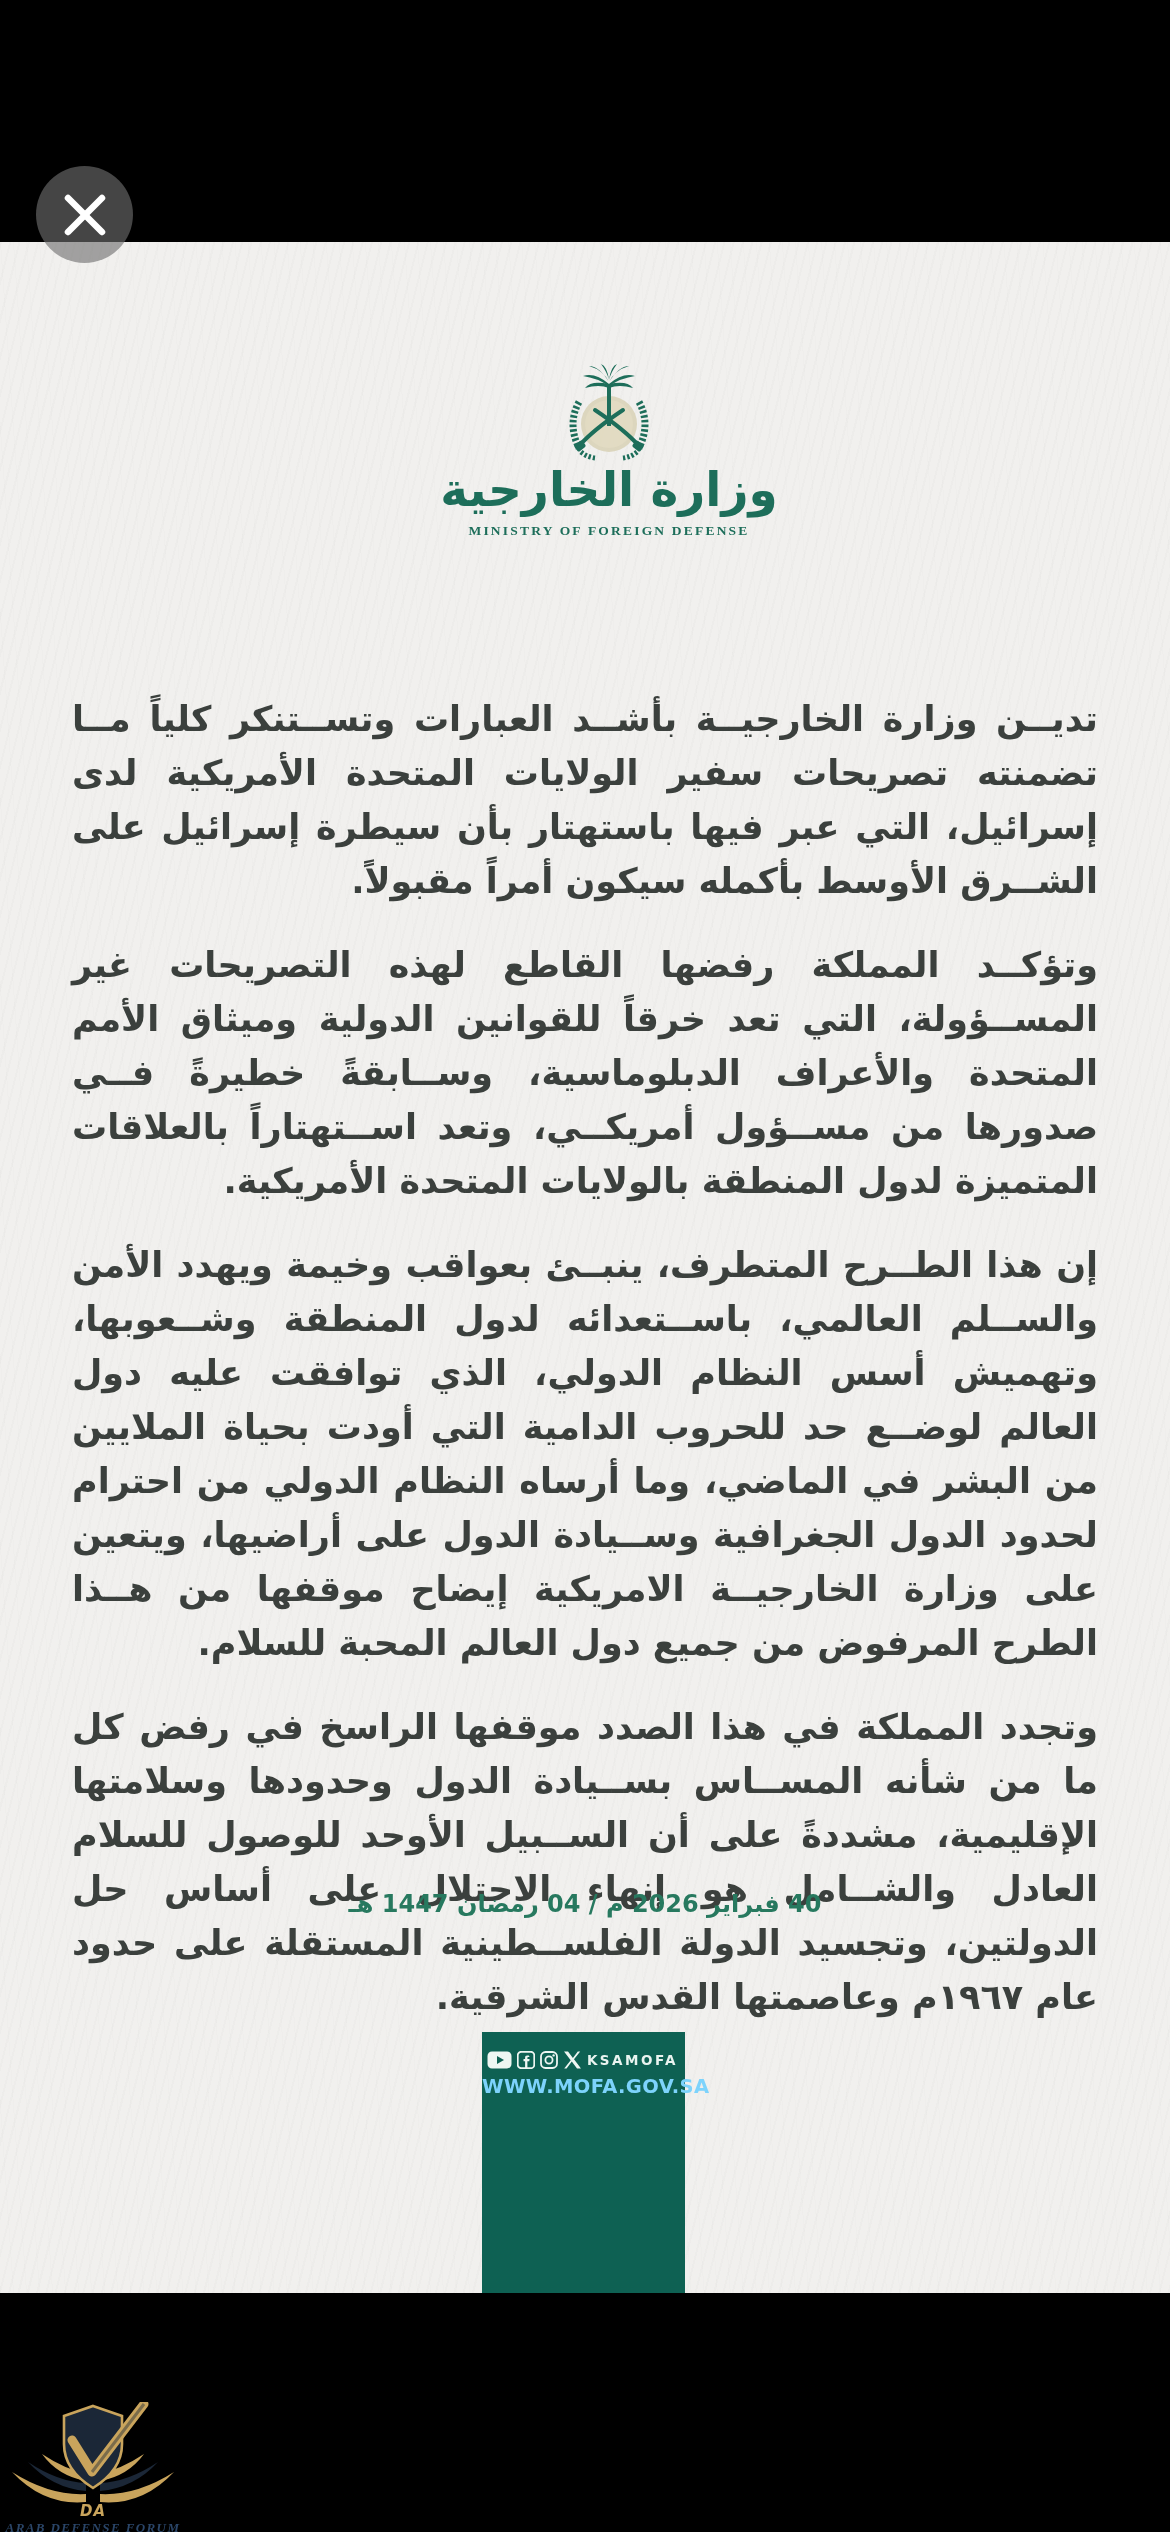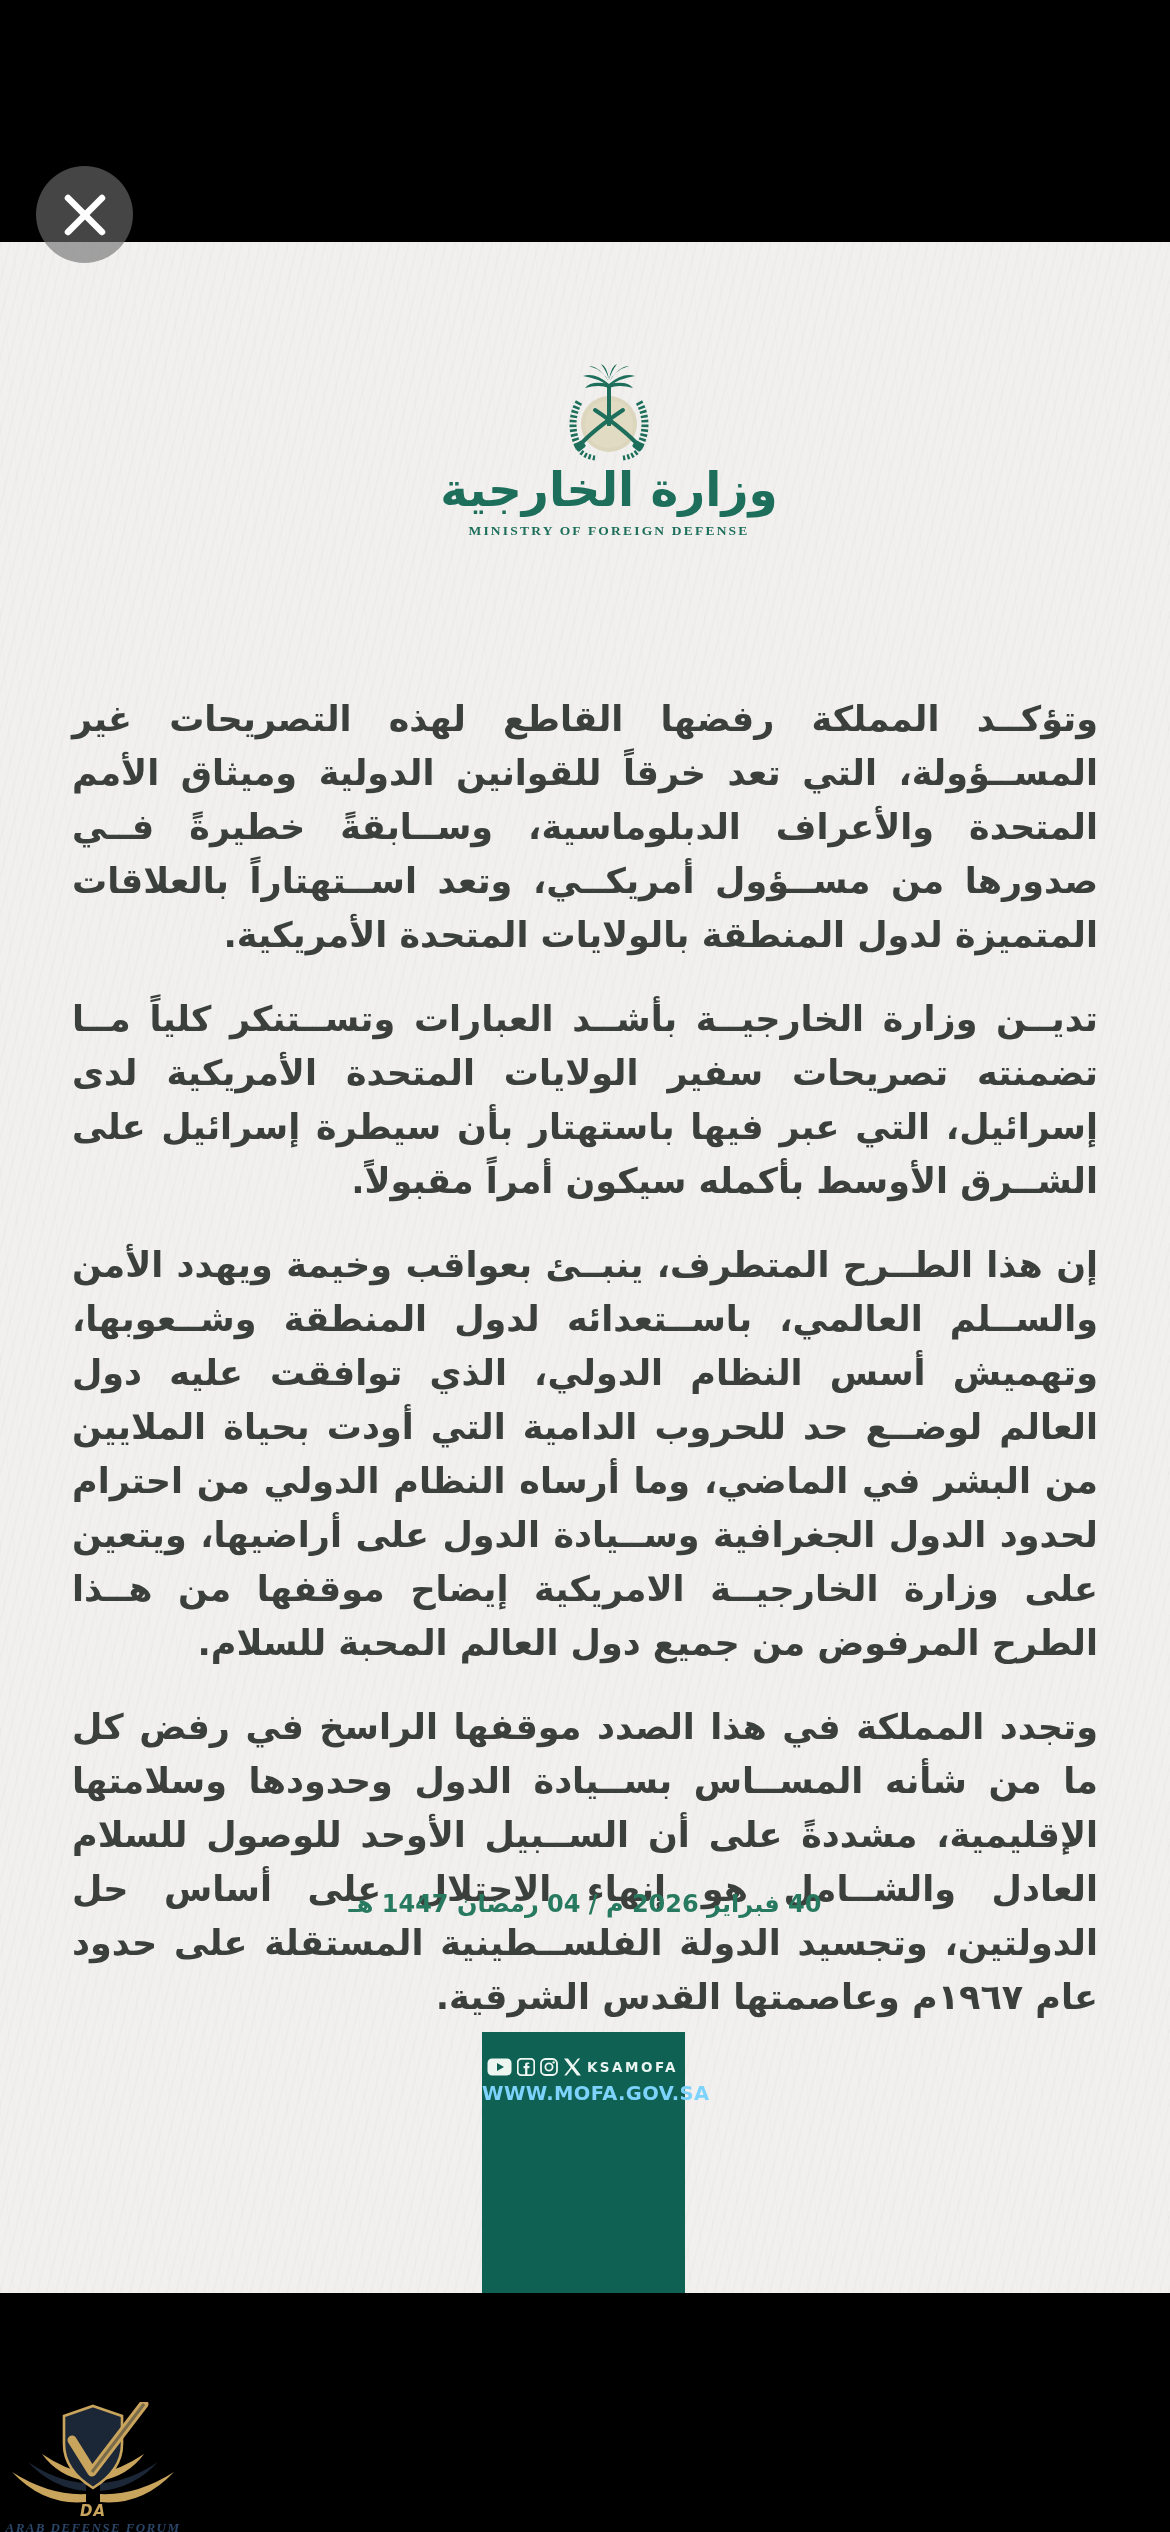--- a/index.html
+++ b/index.html
@@ -54,21 +54,21 @@
   .signature {
     position:absolute; top:1644px; left:0; width:100%;
     text-align:center; direction:rtl; color:#27795f; font-weight:bold;
   }
   .signature .sig-line1 { font-size:25px; line-height:34px; }
   .signature .sig-line2 { font-size:24px; line-height:36px; }
 
   
   .green-box {
     position:absolute; left:482px; top:1790px; bottom:0; width:203px;
-    background:#0e6153; text-align:center; padding-top:24px;
+    background:#0e6153; text-align:center; padding-top:17px;
   }
   .social-row {
     display:flex; align-items:center; justify-content:center; gap:5px;
     height:22px;
   }
   .social-row .handle {
     color:#e9f4f0; font-size:13.5px; font-weight:bold; letter-spacing:2.5px; margin-right:2px;
   }
   .website {
     margin-top:4px; color:#7dd3fc; font-size:19.5px; font-weight:bold; letter-spacing:0.4px;
@@ -127,22 +127,22 @@
         <path d="M52,16 Q50,2 44,0 Q50,8 52,16" fill="#1d6e5a"></path>
         <path d="M52,16 Q54,2 60,0 Q54,8 52,16" fill="#1d6e5a"></path>
         <path d="M52,20 Q34,16 28,24 Q42,20 52,24" fill="#1d6e5a"></path>
         <path d="M52,20 Q70,16 76,24 Q62,20 52,24" fill="#1d6e5a"></path>
       </svg>
       <div class="logo-arabic">وزارة الخارجية</div>
       <div class="logo-english">MINISTRY OF FOREIGN DEFENSE</div>
     </div>
 
     <div class="body-text">
+      <p>تديــن وزارة الخارجيــة بأشــد العبارات وتســتنكر كلياً مــا تضمنته تصريحات سفير الولايات المتحدة الأمريكية لدى إسرائيل، التي عبر فيها باستهتار بأن سيطرة إسرائيل على الشــرق الأوسط بأكمله سيكون أمراً مقبولاً.</p>
       <p>وتؤكــد المملكة رفضها القاطع لهذه التصريحات غير المســؤولة، التي تعد خرقاً للقوانين الدولية وميثاق الأمم المتحدة والأعراف الدبلوماسية، وســابقةً خطيرةً فــي صدورها من مســؤول أمريكــي، وتعد اســتهتاراً بالعلاقات المتميزة لدول المنطقة بالولايات المتحدة الأمريكية.</p>
-      <p>تديــن وزارة الخارجيــة بأشــد العبارات وتســتنكر كلياً مــا تضمنته تصريحات سفير الولايات المتحدة الأمريكية لدى إسرائيل، التي عبر فيها باستهتار بأن سيطرة إسرائيل على الشــرق الأوسط بأكمله سيكون أمراً مقبولاً.</p>
       <p>إن هذا الطــرح المتطرف، ينبــئ بعواقب وخيمة ويهدد الأمن والســلم العالمي، باســتعدائه لدول المنطقة وشــعوبها، وتهميش أسس النظام الدولي، الذي توافقت عليه دول العالم لوضــع حد للحروب الدامية التي أودت بحياة الملايين من البشر في الماضي، وما أرساه النظام الدولي من احترام لحدود الدول الجغرافية وســيادة الدول على أراضيها، ويتعين على وزارة الخارجيــة الامريكية إيضاح موقفها من هــذا الطرح المرفوض من جميع دول العالم المحبة للسلام.</p>
       <p>وتجدد المملكة في هذا الصدد موقفها الراسخ في رفض كل ما من شأنه المســاس بســيادة الدول وحدودها وسلامتها الإقليمية، مشددةً على أن الســبيل الأوحد للوصول للسلام العادل والشــامل هو إنهاء الاحتلال على أساس حل الدولتين، وتجسيد الدولة الفلســطينية المستقلة على حدود عام ١٩٦٧م وعاصمتها القدس الشرقية.</p>
     </div>
 
     <div class="signature">
       <div class="sig-line2">40 فبراير 2026 م / 04 رمضان 1447 هـ</div>
     </div>
 
     <div class="green-box">
       <div class="social-row">

